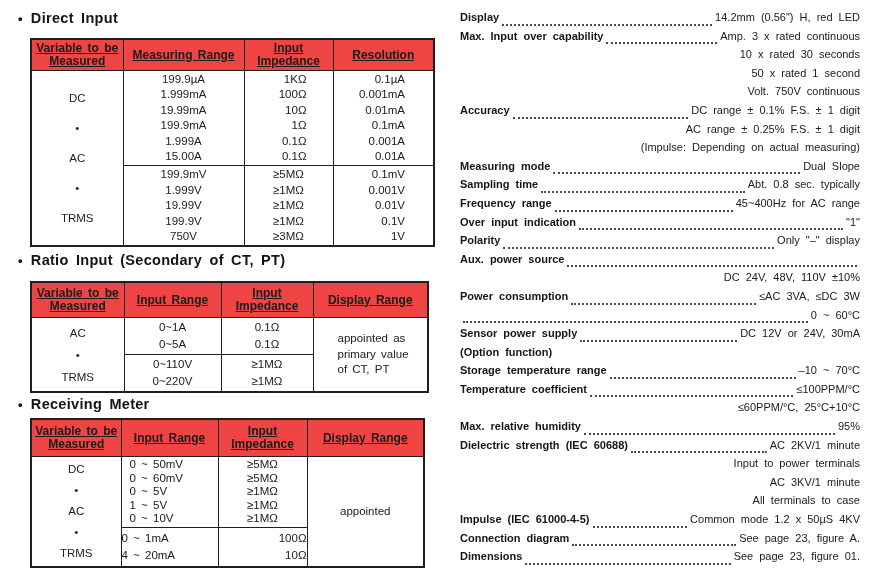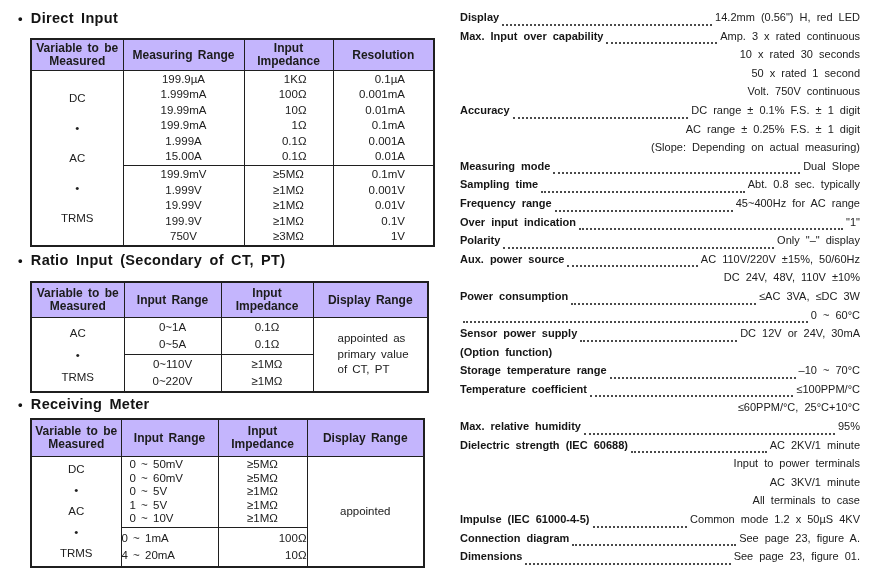--- a/index.html
+++ b/index.html
@@ -8,22 +8,22 @@
     font-family:"Liberation Sans","DejaVu Sans",sans-serif;color:#1c1c1c;
     overflow:hidden;
   }
   
   .sec-title{position:absolute;left:18px;display:flex;align-items:center;gap:8px;
     font-weight:700;font-size:14.5px;letter-spacing:.3px;word-spacing:3px;color:#141414;}
   .sec-title .bullet{font-size:13px;line-height:1;}
   
   table.spec-table{position:absolute;left:30px;border-collapse:collapse;table-layout:fixed;
     border:2px solid #1f1f1f;}
-  .spec-table th{background:#c4b5fd;border:1px solid #1f1f1f;font-weight:700;
-    font-size:12px;line-height:13px;padding:2px 1px;text-align:center;word-spacing:2px;}
+  .spec-table th{background:#ef4444;border:1px solid #1f1f1f;font-weight:700;
+    font-size:12px;line-height:13px;padding:2px 1px;text-align:center;word-spacing:2px;text-decoration:underline;}
   .spec-table td{border:1px solid #1f1f1f;font-size:11.5px;text-align:center;
     vertical-align:middle;white-space:pre-line;padding:1px 0;word-spacing:2px;color:#202020;}
   .t1{top:38px;width:403px;}
   .t1 td{line-height:15.4px;margin-top:20px;}
   .t1 td.var{line-height:30px;}
   .t2{top:281px;width:397px;}
   .t2 th{padding:4px 1px;}
   .t2 td{line-height:17px;}
   .t2 td.var{line-height:22px;}
   .t3{top:418px;width:393px;}
@@ -229,21 +229,21 @@
       </div>
       <div class="spec-line">
         <span class="spec-label">Accuracy</span>
         <span class="spec-leader"></span>
         <span class="spec-value">DC range ± 0.1% F.S. ± 1 digit</span>
       </div>
       <div class="spec-line cont">
         <span class="spec-value">AC range ± 0.25% F.S. ± 1 digit</span>
       </div>
       <div class="spec-line cont">
-        <span class="spec-value">(Slope: Depending on actual measuring)</span>
+        <span class="spec-value">(Impulse: Depending on actual measuring)</span>
       </div>
       <div class="spec-line">
         <span class="spec-label">Measuring mode</span>
         <span class="spec-leader"></span>
         <span class="spec-value">Dual Slope</span>
       </div>
       <div class="spec-line">
         <span class="spec-label">Sampling time</span>
         <span class="spec-leader"></span>
         <span class="spec-value">Abt. 0.8 sec. typically</span>
@@ -259,21 +259,20 @@
         <span class="spec-value">"1"</span>
       </div>
       <div class="spec-line">
         <span class="spec-label">Polarity</span>
         <span class="spec-leader"></span>
         <span class="spec-value">Only "–" display</span>
       </div>
       <div class="spec-line">
         <span class="spec-label">Aux. power source</span>
         <span class="spec-leader"></span>
-        <span class="spec-value">AC 110V/220V ±15%, 50/60Hz</span>
       </div>
       <div class="spec-line cont">
         <span class="spec-value">DC 24V, 48V, 110V ±10%</span>
       </div>
       <div class="spec-line">
         <span class="spec-label">Power consumption</span>
         <span class="spec-leader"></span>
         <span class="spec-value">≤AC 3VA, ≤DC 3W</span>
       </div>
       <div class="spec-line">

